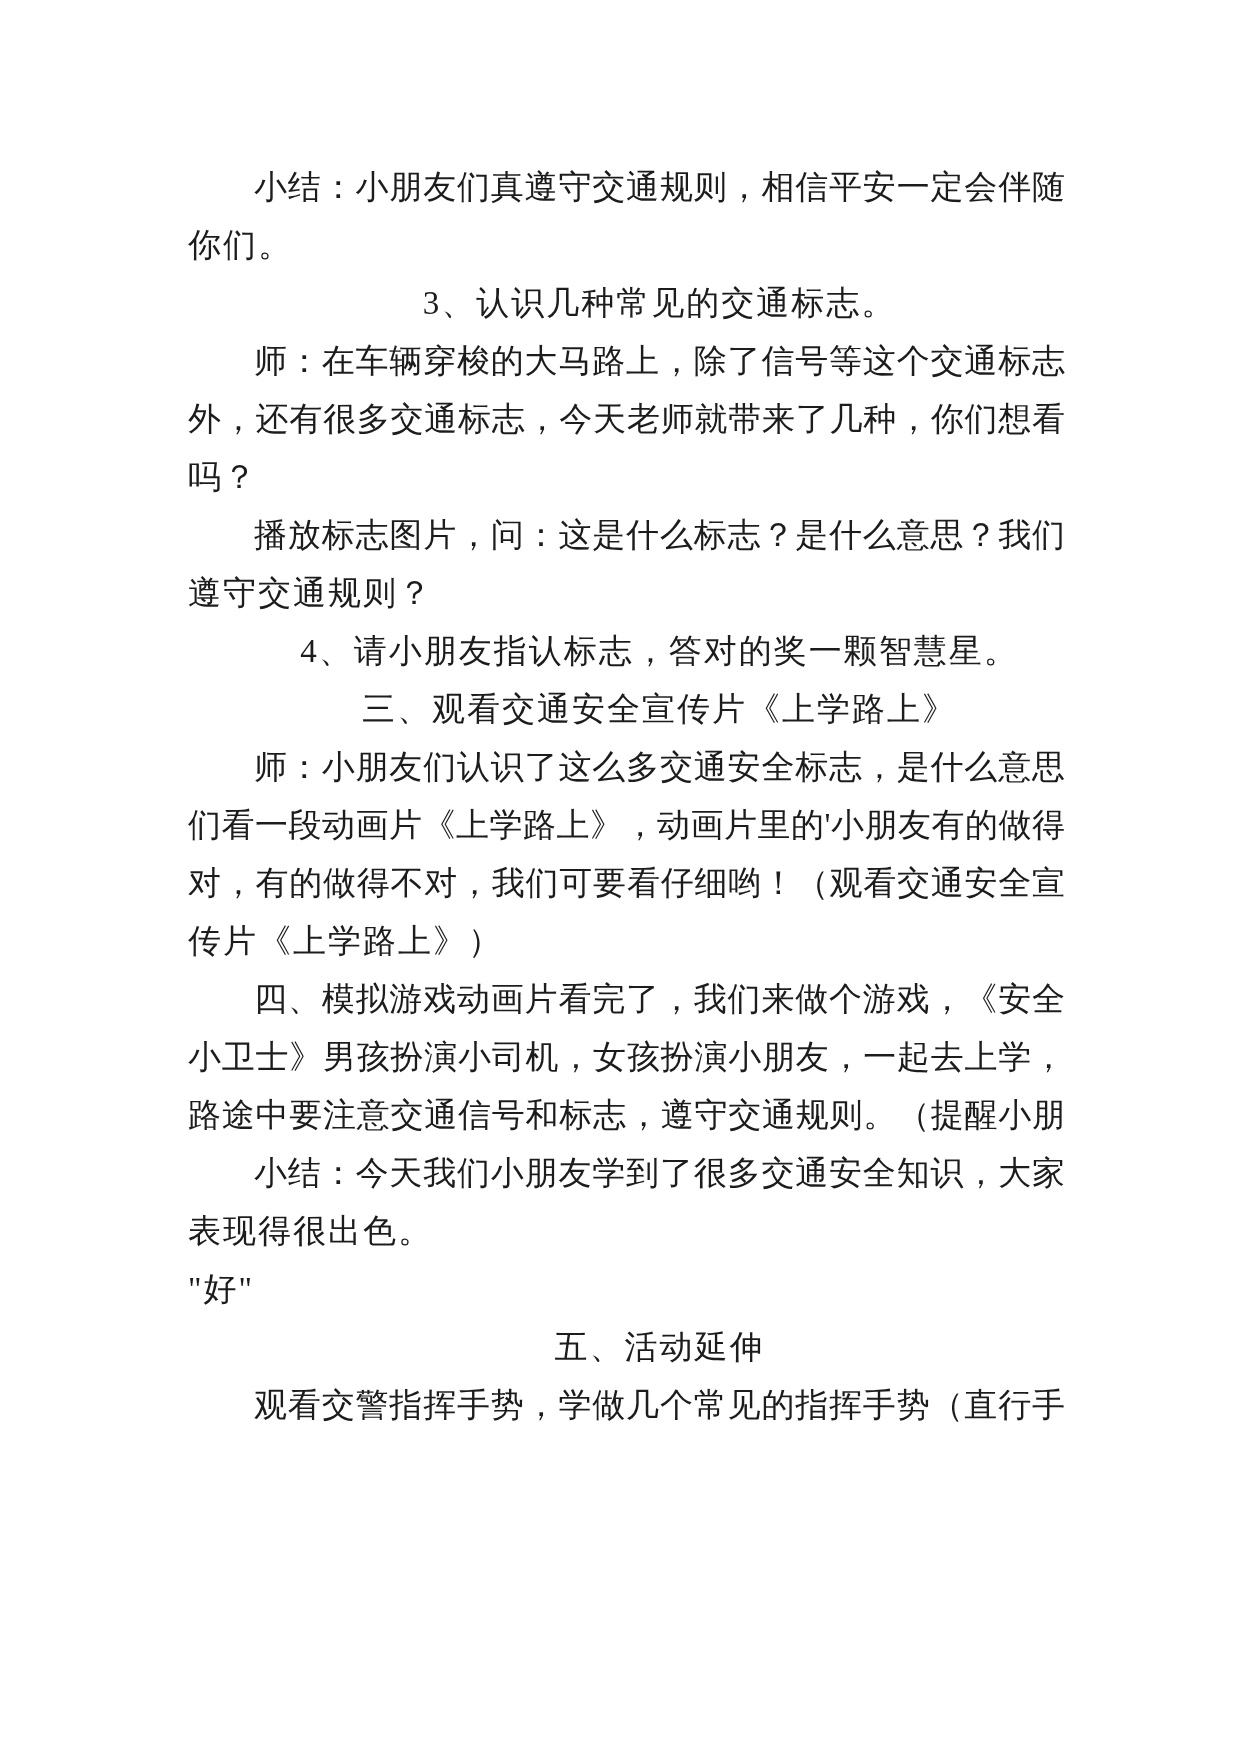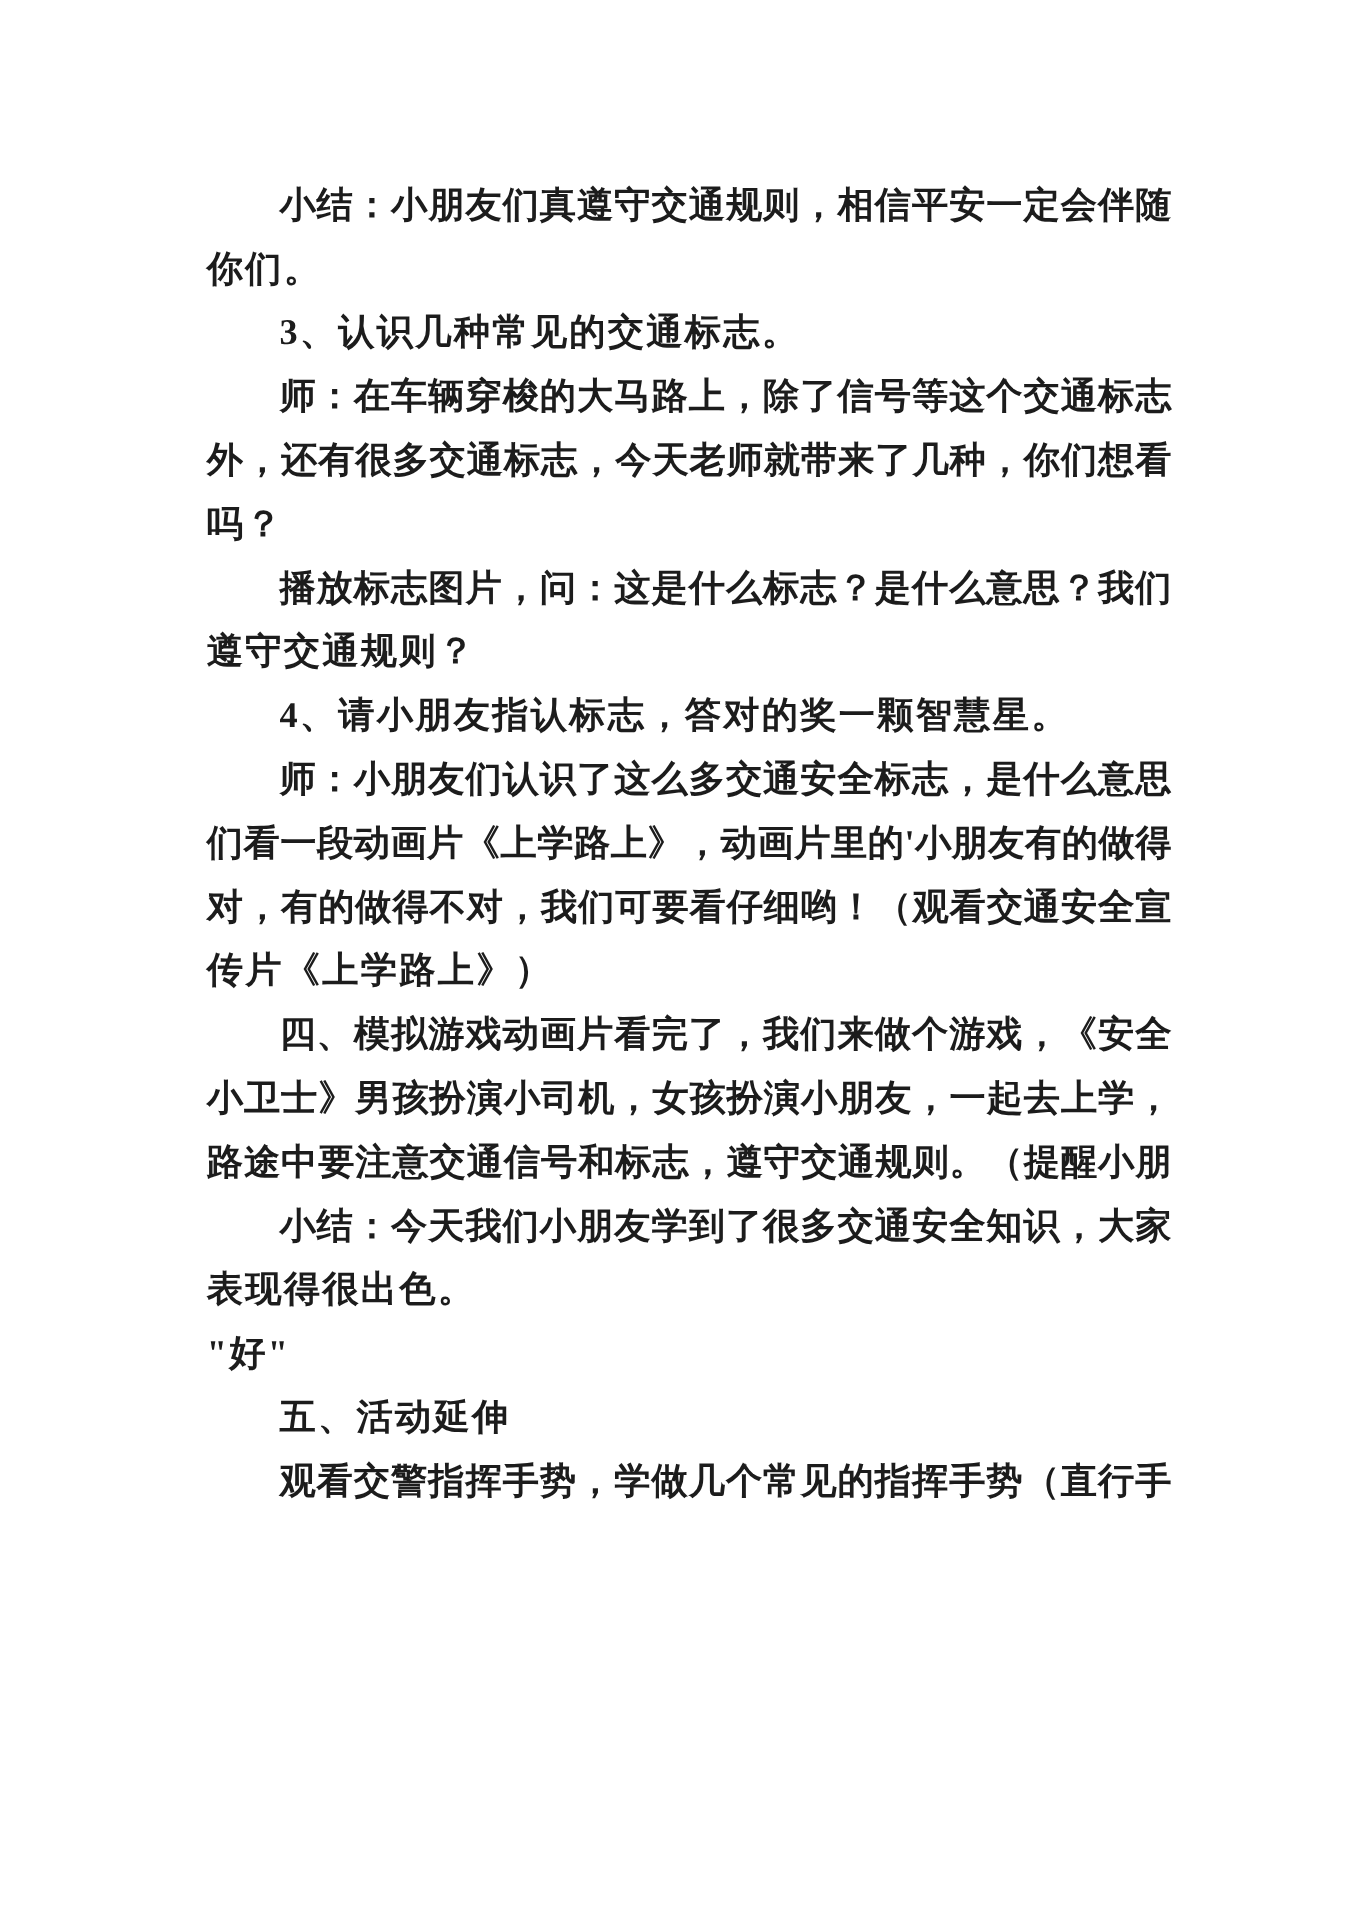--- a/index.html
+++ b/index.html
@@ -22,57 +22,59 @@
     height: 1754px;
     background: #ffffff;
   }
   .doc {
     position: absolute;
     left: 188px;
     top: 158px;
     width: 877px;
     font-size: 33px;
     color: #1c1c1c;
-    font-weight: 700;
+    font-weight: 400;
   }
   .line {
     height: 58px;
     line-height: 58px;
     letter-spacing: 2px;
     white-space: nowrap;
     text-align: left;
   }
   .line.fill {
     letter-spacing: 0;
     white-space: normal;
     text-align: justify;
     text-align-last: justify;
     text-justify: inter-character;
   }
   .line.indent {
     padding-left: 66px;
+    text-align: center;
   }
   .line.fill.indent {
     width: 811px; 
   }
 </style>
 </head>
 <body>
 
 <div class="page">
   <div class="doc" id="doc">
       <div class="line indent fill">小结：小朋友们真遵守交通规则，相信平安一定会伴随</div>
       <div class="line">你们。</div>
       <div class="line indent">3、认识几种常见的交通标志。</div>
       <div class="line indent fill">师：在车辆穿梭的大马路上，除了信号等这个交通标志</div>
       <div class="line fill">外，还有很多交通标志，今天老师就带来了几种，你们想看</div>
       <div class="line">吗？</div>
       <div class="line indent fill">播放标志图片，问：这是什么标志？是什么意思？我们</div>
       <div class="line">遵守交通规则？</div>
       <div class="line indent">4、请小朋友指认标志，答对的奖一颗智慧星。</div>
+      <div class="line indent">三、观看交通安全宣传片《上学路上》</div>
       <div class="line indent fill">师：小朋友们认识了这么多交通安全标志，是什么意思</div>
       <div class="line fill">们看一段动画片《上学路上》，动画片里的'小朋友有的做得</div>
       <div class="line fill">对，有的做得不对，我们可要看仔细哟！（观看交通安全宣</div>
       <div class="line">传片《上学路上》）</div>
       <div class="line indent fill">四、模拟游戏动画片看完了，我们来做个游戏，《安全</div>
       <div class="line fill">小卫士》男孩扮演小司机，女孩扮演小朋友，一起去上学，</div>
       <div class="line fill">路途中要注意交通信号和标志，遵守交通规则。（提醒小朋</div>
       <div class="line indent fill">小结：今天我们小朋友学到了很多交通安全知识，大家</div>
       <div class="line">表现得很出色。</div>
       <div class="line">"好"</div>

